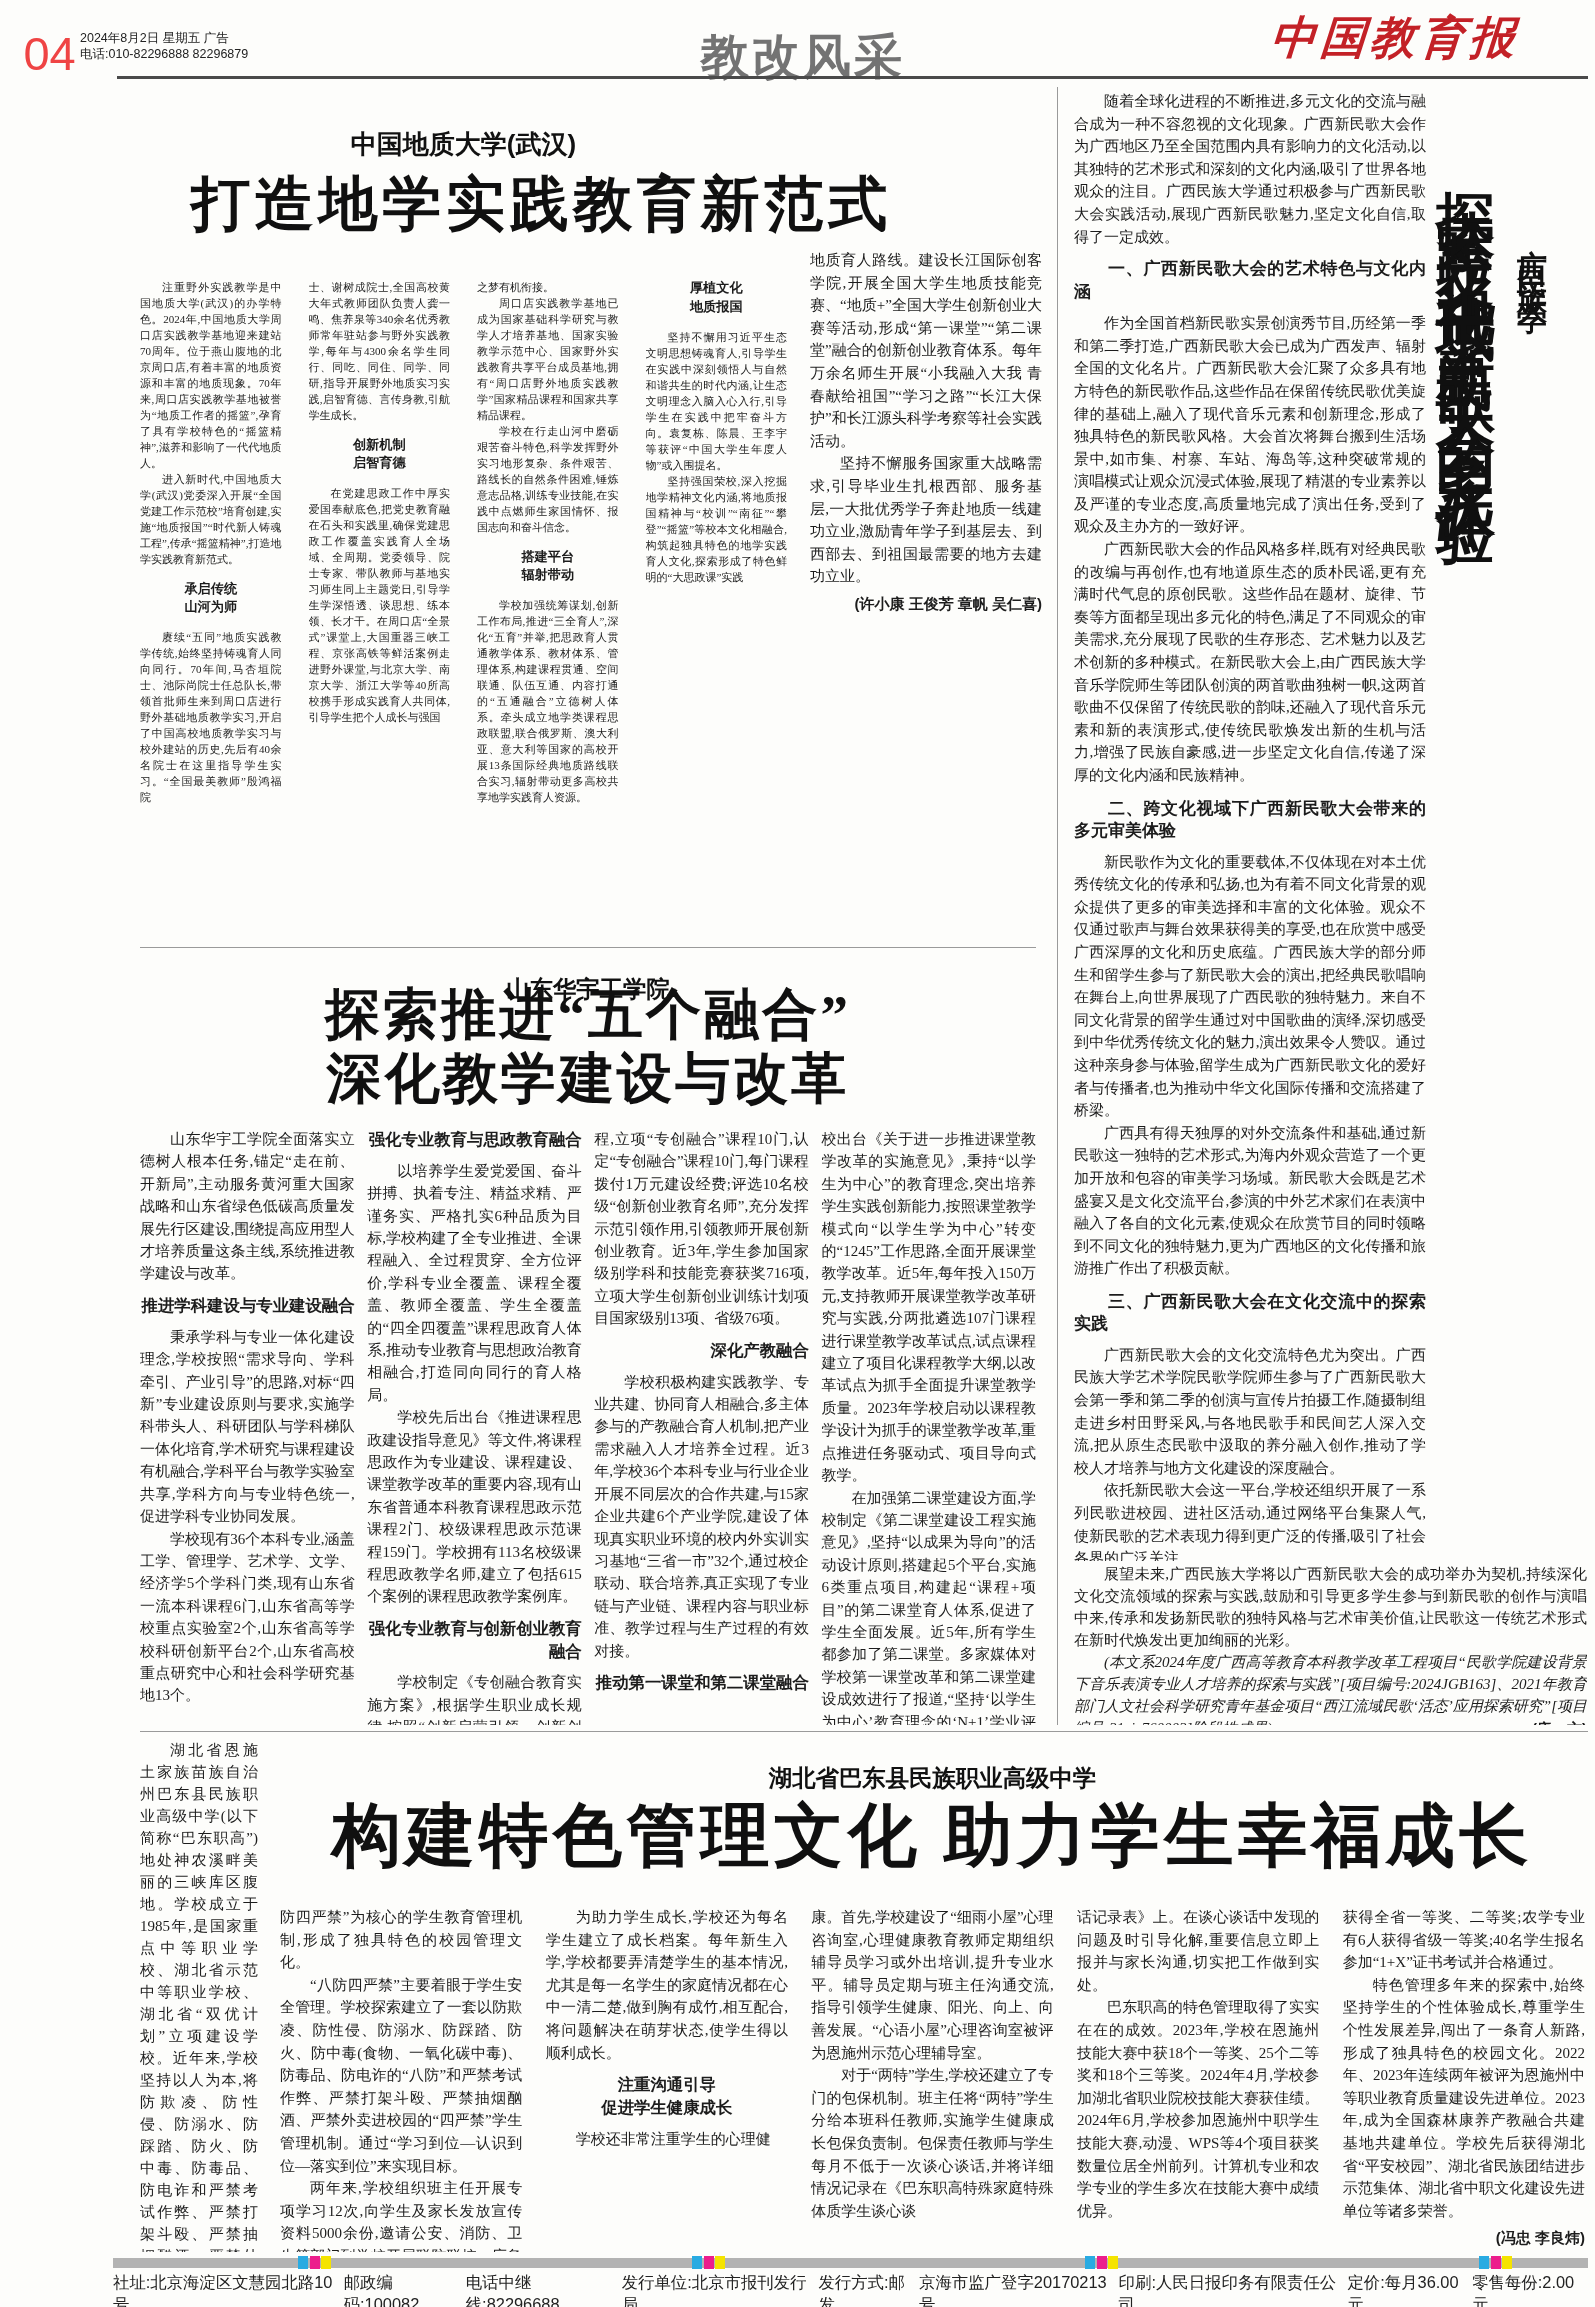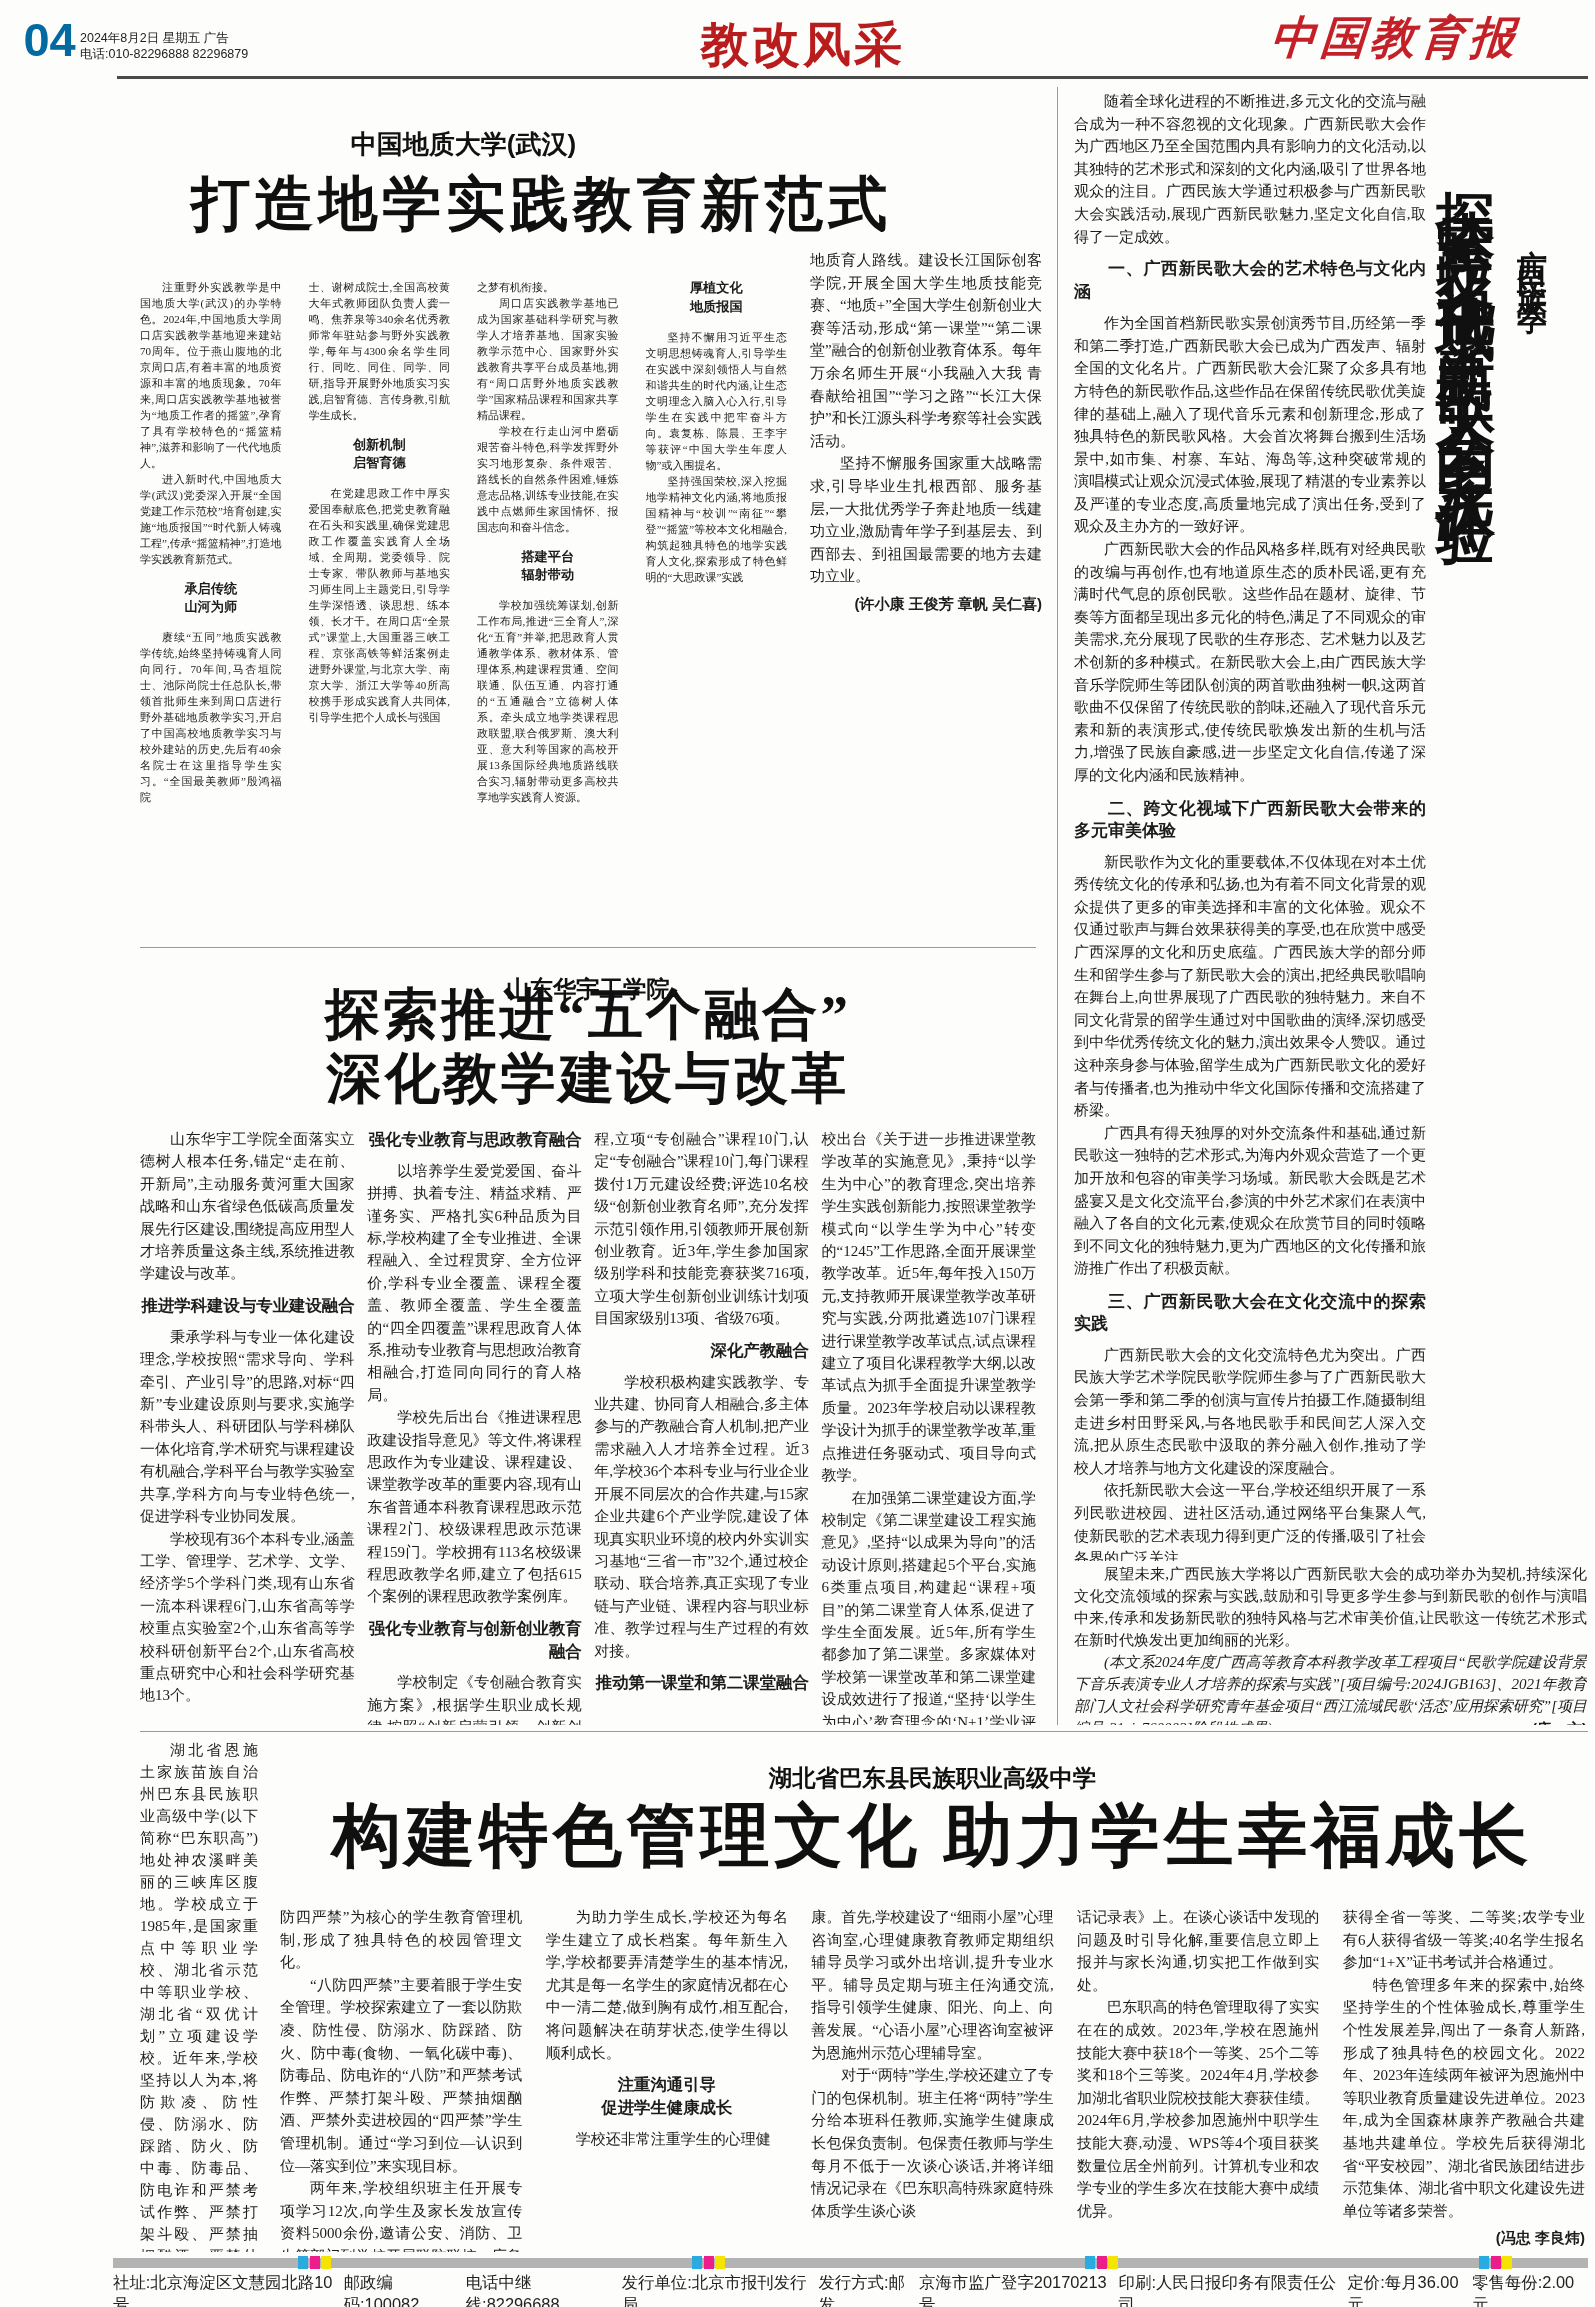--- a/index.html
+++ b/index.html
@@ -1,22 +1,22 @@
 <!DOCTYPE html>
 <html style="font-size:12.5px"><head>
 <meta charset="utf-8">
 <style>
   html,body{margin:0;padding:0;background:#e8e8e6;}
   .page{position:relative;width:1596px;height:2307px;background:#fdfdfb;overflow:hidden;
         font-family:"Liberation Serif","DejaVu Serif",serif;color:#1c1c1c;}
   .abs{position:absolute;}
   
-  .pagenum{font-family:"Liberation Sans",sans-serif;font-weight:bold;color:#0369a1;font-size:47px;line-height:1;}
+  .pagenum{font-family:"Liberation Sans",sans-serif;font-weight:normal;color:#ef4444;font-size:47px;line-height:1;margin-top:14px;}
   .dateblock{font-family:"Liberation Sans",sans-serif;font-size:12.5px;line-height:15.6px;color:#222;}
-  .banner{font-family:Liberation Mono, monospace;font-weight:bold;font-size:48px;letter-spacing:3.1px;color:#b91c1c;}
+  .banner{font-family:Liberation Mono, monospace;font-weight:bold;font-size:48px;letter-spacing:3.1px;color:#737373;margin-top:12px;}
   .masthead{font-style:italic;font-weight:bold;font-size:45px;color:#c32127;letter-spacing:4.7px;
             transform:skewX(-4deg);font-family:"Liberation Serif",serif;}
   .hrule{background:#4a4a4a;}
   .vrule{background:#9a9a9a;}
   .thinrule{background:#9a9a9a;}
   
   .kicker{font-family:"Liberation Sans",sans-serif;font-weight:bold;text-align:center;color:#111;}
   .headline{font-weight:bold;text-align:center;color:#101010;}
   .cols{display:flex;}
   .col{overflow:hidden;text-align:justify;}

